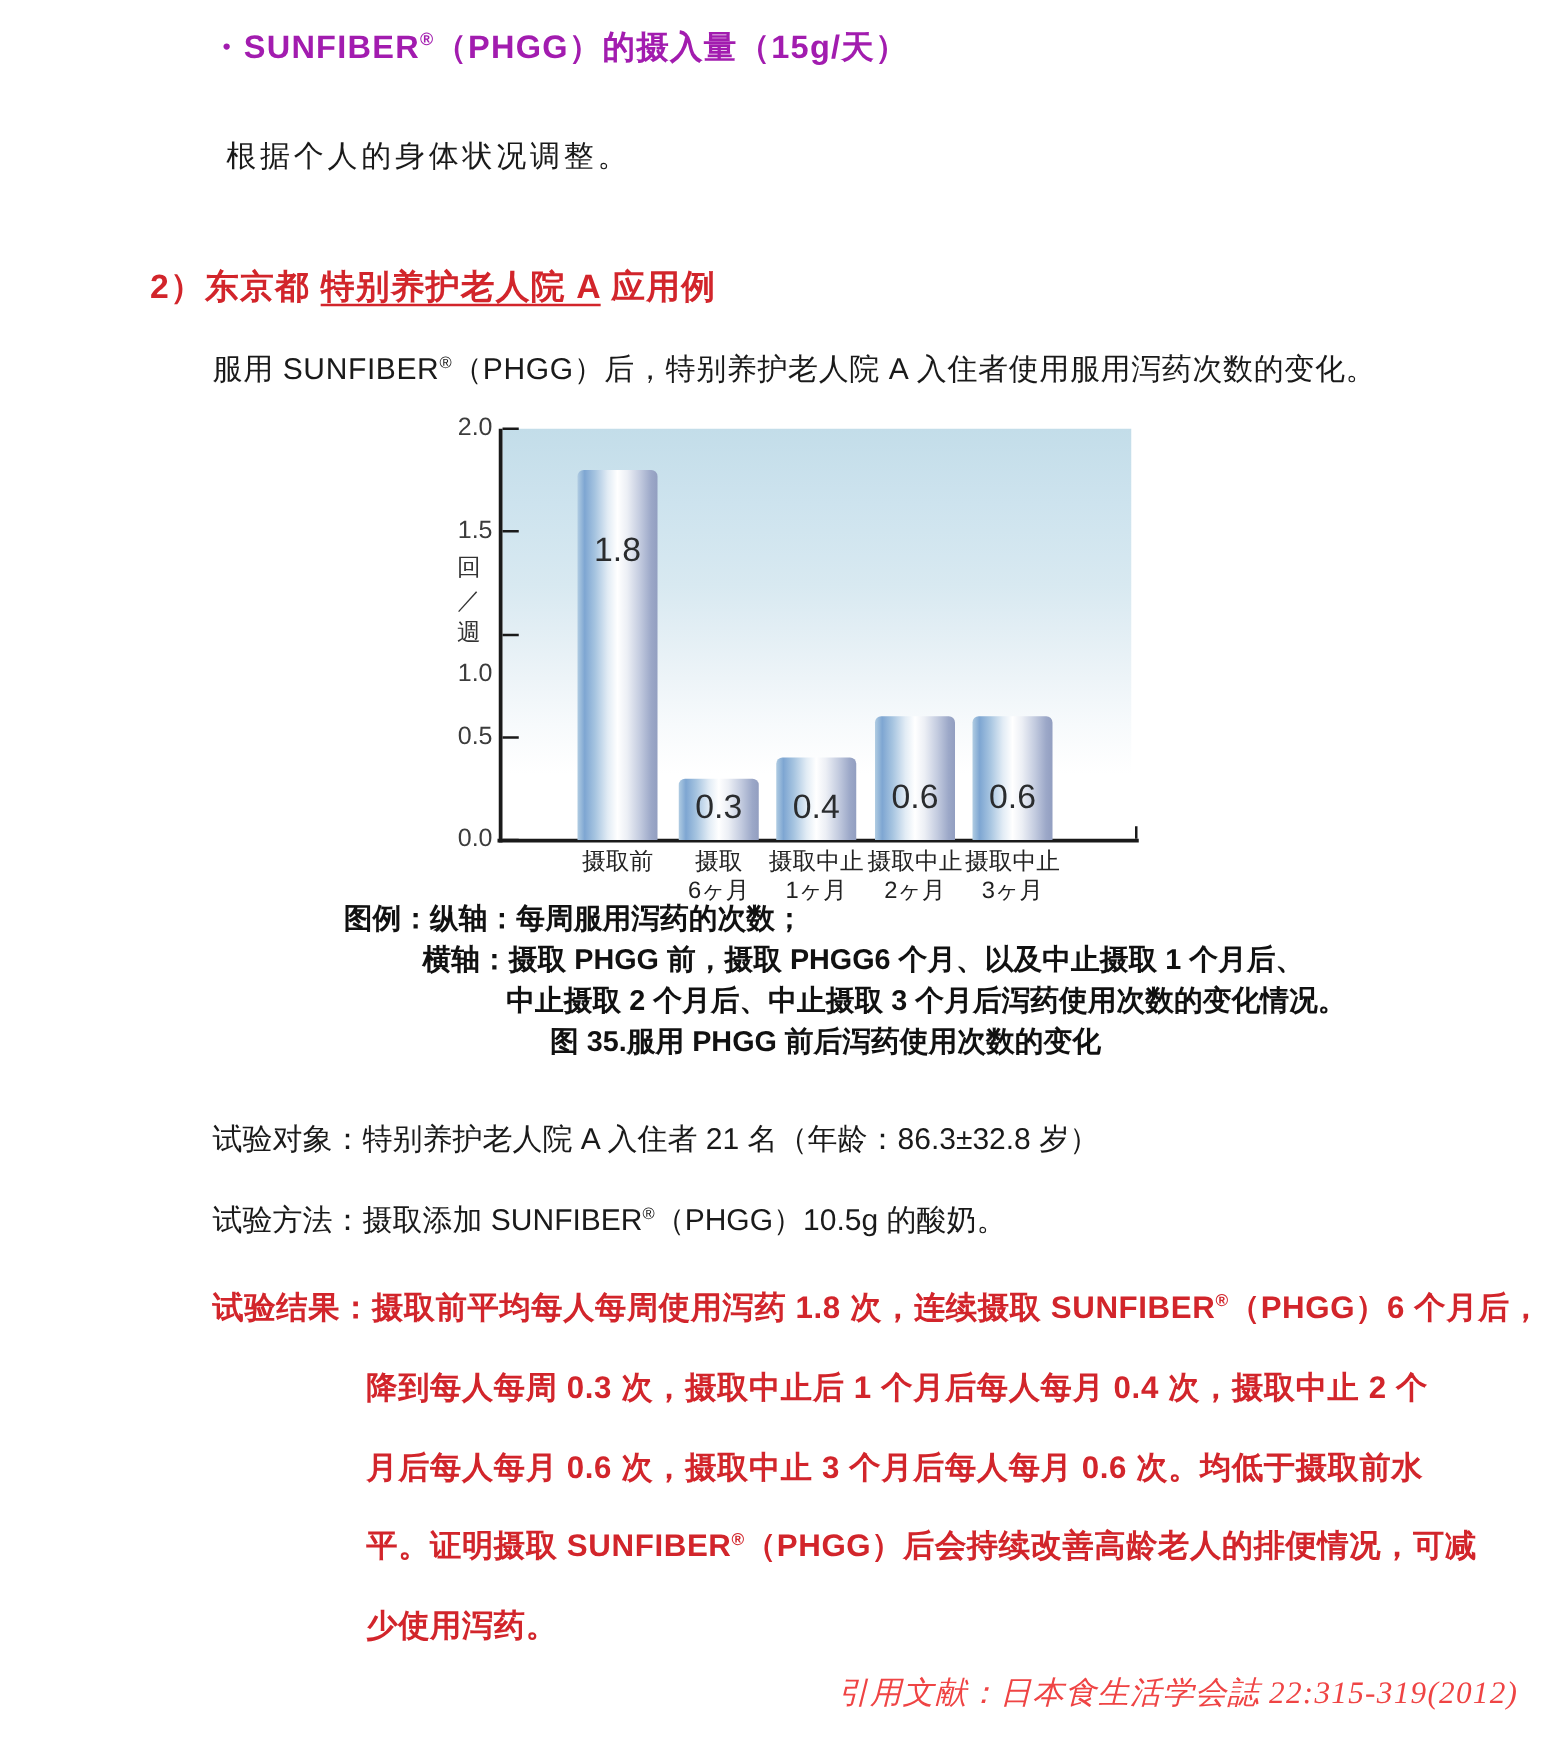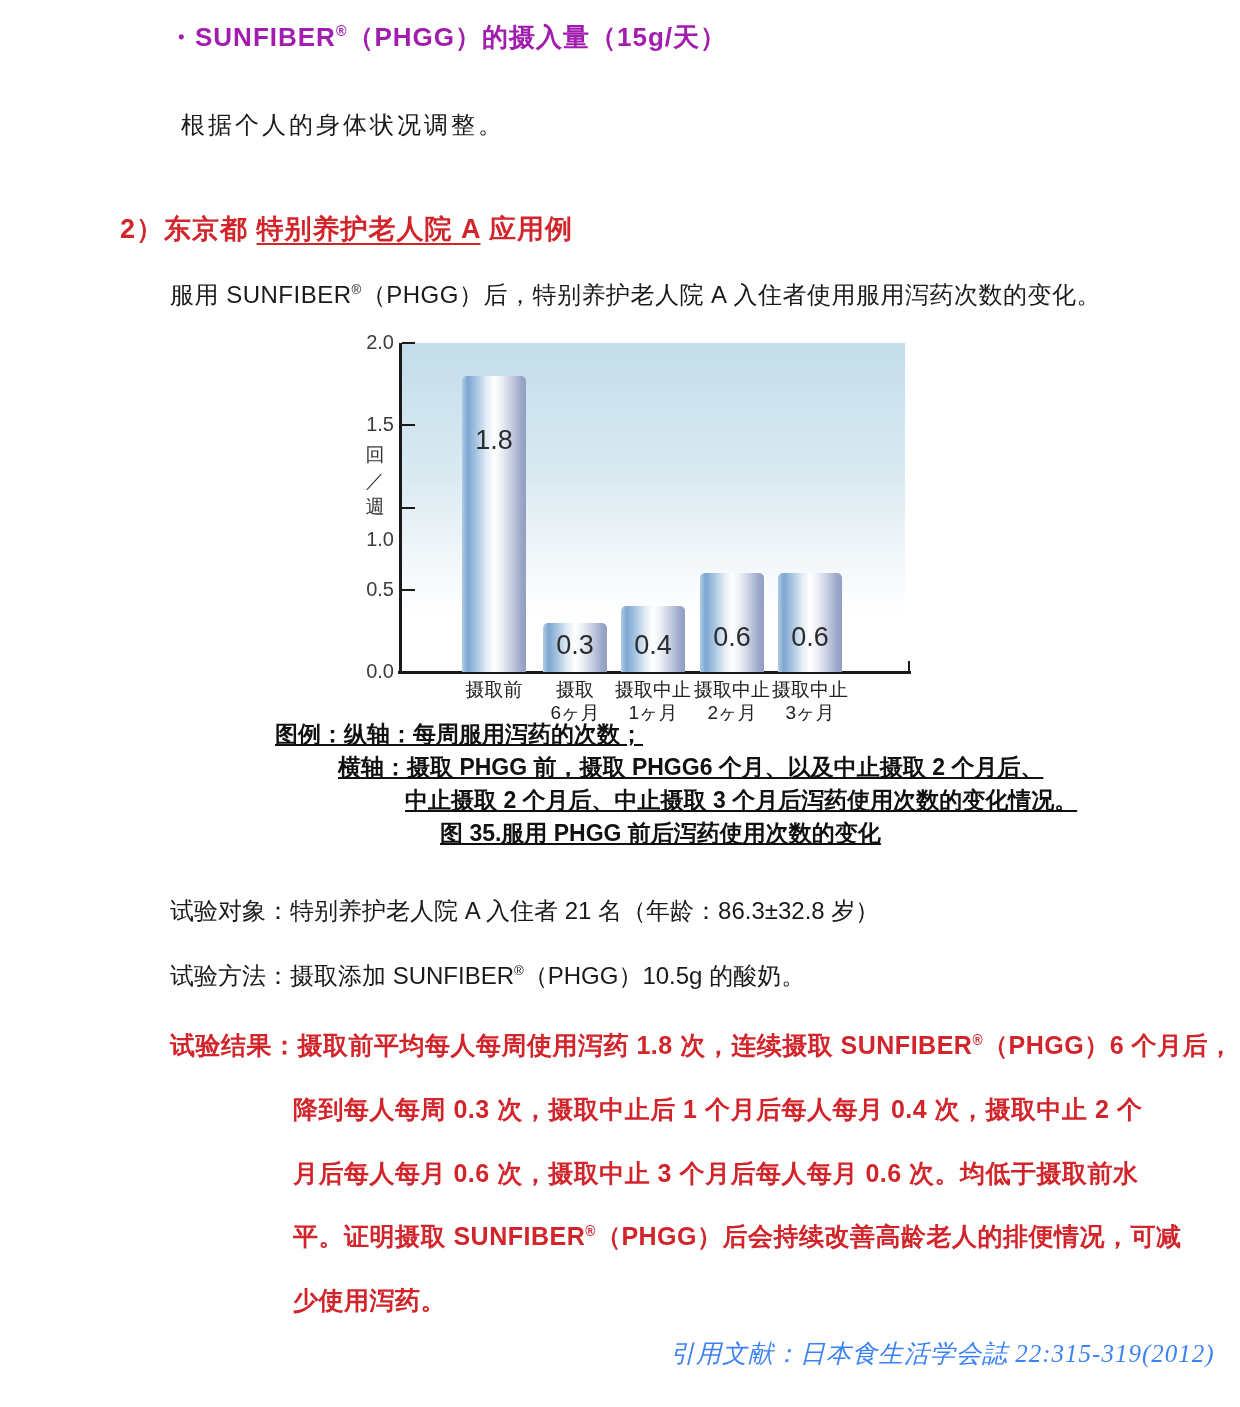--- a/index.html
+++ b/index.html
@@ -11,38 +11,38 @@
   .abs { position:absolute; }
   sup.reg { font-size:0.55em; vertical-align:super; line-height:0; }
 
   
   .intake-heading { left:168px; top:20px; font-size:26px; font-weight:bold; color:#a21caf; letter-spacing:1px; }
   .intake-note    { left:181px; top:85px; font-size:24px; letter-spacing:3px;margin-top:24px; }
   .section-heading{ left:120px; top:211px; font-size:27px; font-weight:bold; color:#d2252b; letter-spacing:1px; }
   .section-heading .u { text-decoration:underline; text-underline-offset:5px; text-decoration-thickness:2px;text-align:center; }
   .intro-line     { left:170px; top:279px; font-size:24px; letter-spacing:0.5px; }
 
-  .figure-notes { top:719px; font-size:23px; font-weight:bold; color:#111;text-decoration:underline; }
+  .figure-notes { top:719px; font-size:23px; font-weight:bold; color:#111; }
   .fn0 { left:275px; top:719px; }
   .fn1 { left:338px; top:752px; }
   .fn2 { left:405px; top:785px; }
   .fn3 { left:440px; top:818px; }
 
   .subject-line { left:170px; top:895px; font-size:24px; }
   .method-line  { left:170px; top:960px; font-size:24px; }
 
   .result-line { font-size:25px; font-weight:bold; color:#d2252b; letter-spacing:0.5px; }
   .rl0 { left:170px; top:1029px; }
   .rl1 { left:293px; top:1093px; }
   .rl2 { left:293px; top:1157px; }
   .rl3 { left:293px; top:1220px; }
   .rl4 { left:293px; top:1284px; }
 
   .citation { left:670px; top:1337px; font-size:25px; font-style:italic;
-              font-family:"Liberation Serif","DejaVu Serif",serif; color:#3b82f6; letter-spacing:1px; }
+              font-family:"Liberation Serif","DejaVu Serif",serif; color:#ef4444; letter-spacing:1px; }
 
   
   .chart { left:352px; top:330px; width:580px; height:392px; }
   .plot-bg {
     left:50px; top:13px; width:503px; height:329px;
     background:linear-gradient(180deg,#c3dde9 0%,#cde3ee 18%,#d8e9f1 38%,#e8f1f6 55%,#f7fafc 72%,#ffffff 84%);
   }
   .y-axis { left:47px; top:13px; width:3px; height:331px; background:#1a1a1a; }
   .x-axis { left:46px; top:341px; width:513px; height:3px; background:#1a1a1a; }
   .x-end-tick { left:556px; top:331px; width:2px; height:10px; background:#1a1a1a; }
@@ -101,21 +101,21 @@
       <div class="bar" style="left: 426px; top: 243px; width: 64px; height: 99px;"></div>
       <div class="bar-label" style="left: 418px; top: 292px;">0.6</div>
       <div class="xcat-label" style="left: 67px;">摄取前</div>
       <div class="xcat-label" style="left: 148px;">摄取<br>6ヶ月</div>
       <div class="xcat-label" style="left: 226px;">摄取中止<br>1ヶ月</div>
       <div class="xcat-label" style="left: 305px;">摄取中止<br>2ヶ月</div>
       <div class="xcat-label" style="left: 383px;">摄取中止<br>3ヶ月</div>
     </div>
 
   <div class="abs figure-notes fn0">图例：纵轴：每周服用泻药的次数；</div>
-  <div class="abs figure-notes fn1">横轴：摄取 PHGG 前，摄取 PHGG6 个月、以及中止摄取 2 个月后、</div>
+  <div class="abs figure-notes fn1">横轴：摄取 PHGG 前，摄取 PHGG6 个月、以及中止摄取 1 个月后、</div>
   <div class="abs figure-notes fn2">中止摄取 2 个月后、中止摄取 3 个月后泻药使用次数的变化情况。</div>
   <div class="abs figure-notes fn3">图 35.服用 PHGG 前后泻药使用次数的变化</div>
 
   <div class="abs subject-line">试验对象：特别养护老人院 A 入住者 21 名（年龄：86.3±32.8 岁）</div>
   <div class="abs method-line">试验方法：摄取添加 SUNFIBER<sup class="reg">®</sup>（PHGG）10.5g 的酸奶。</div>
 
   <div class="abs result-line rl0">试验结果：摄取前平均每人每周使用泻药 1.8 次，连续摄取 SUNFIBER<sup class="reg">®</sup>（PHGG）6 个月后，</div>
   <div class="abs result-line rl1">降到每人每周 0.3 次，摄取中止后 1 个月后每人每月 0.4 次，摄取中止 2 个</div>
   <div class="abs result-line rl2">月后每人每月 0.6 次，摄取中止 3 个月后每人每月 0.6 次。均低于摄取前水</div>
   <div class="abs result-line rl3">平。证明摄取 SUNFIBER<sup class="reg">®</sup>（PHGG）后会持续改善高龄老人的排便情况，可减</div>

